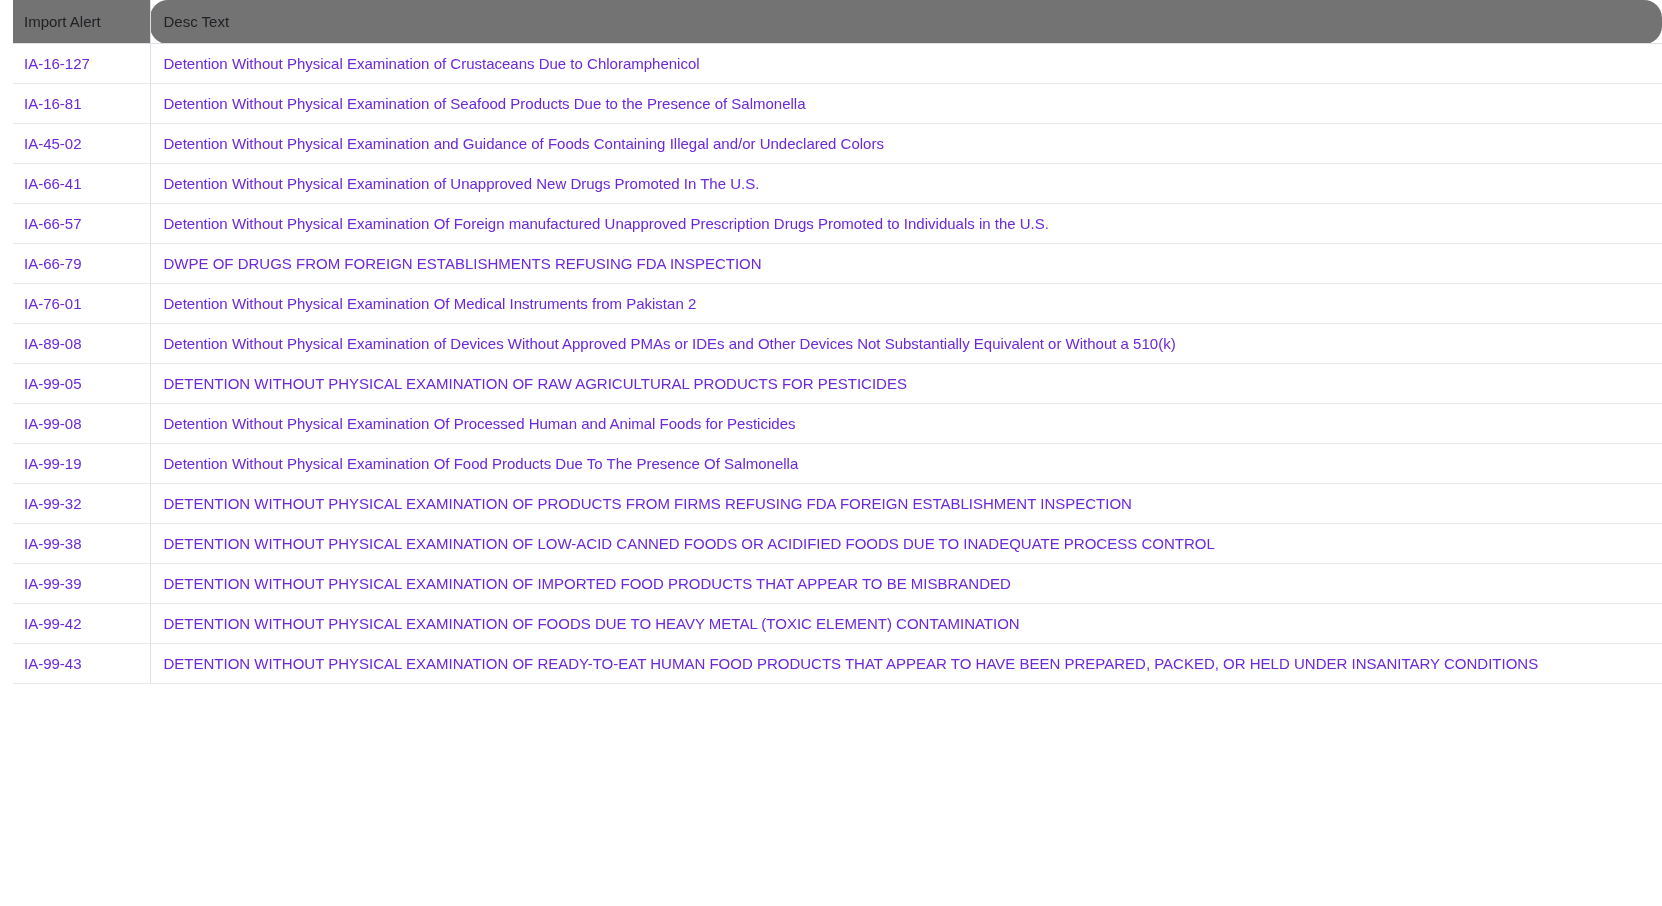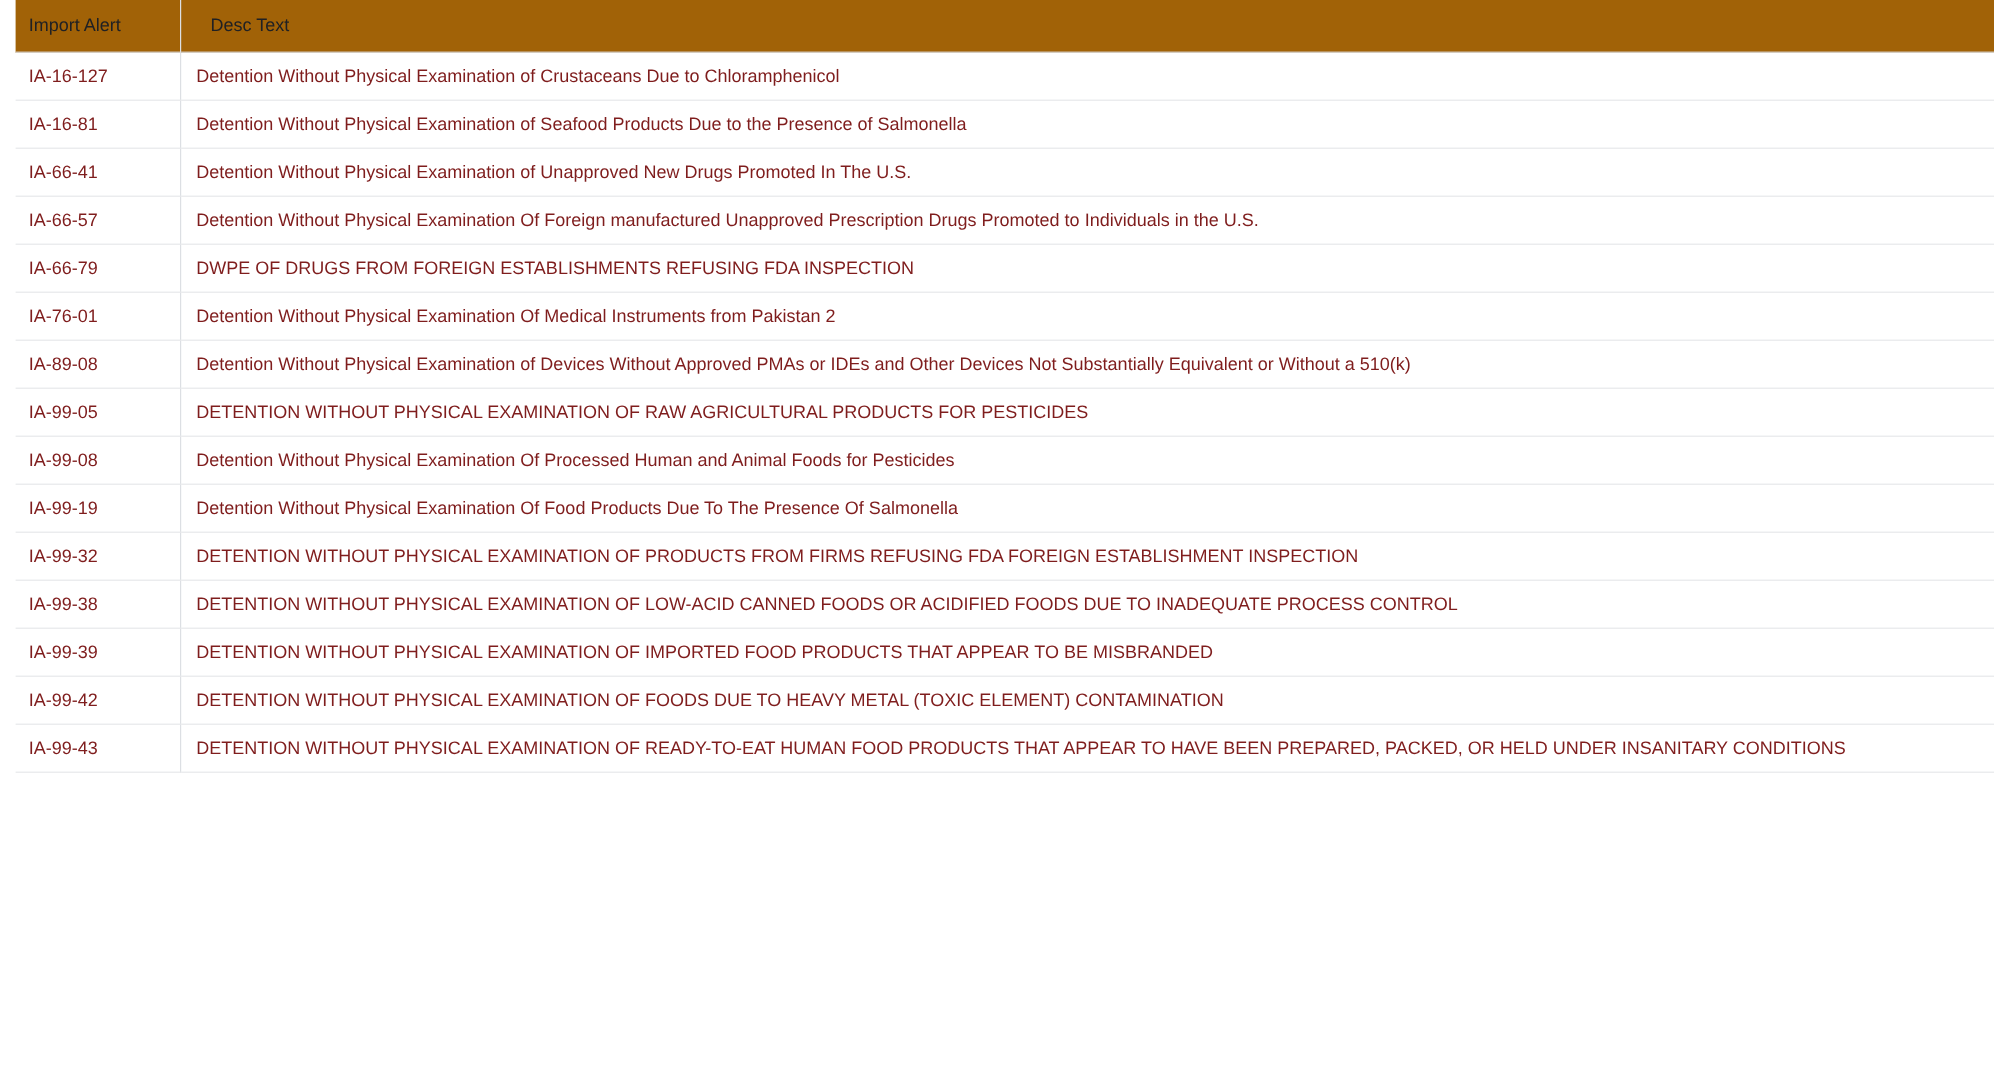--- a/index.html
+++ b/index.html
@@ -23,40 +23,41 @@
   }
   table.data-table {
     border-collapse: collapse;
     table-layout: fixed;
     width: 1649px;
   }
   table.data-table col.col-alert { width: 137px; }
   table.data-table col.col-desc  { width: 1512px; }
 
   thead th {
-    background: #a16207;
+    background: #737373;
     font-weight: 400;
     font-size: 15px;
     color: #202124;
     text-align: left;
     padding: 13px 0 13px 11px;
     border-bottom: 1px solid #dcdfe3;
     border-right: 1px solid #dcdfe3;
     white-space: nowrap;
     height: 40px;
     box-sizing: border-box;
     vertical-align: middle;
   }
   thead th.col-desc-head {
     border-right: none;
-    padding-left: 25px;
+    padding-left: 13px;
+    border-radius: 18px;
   }
   tbody td {
     font-size: 15px;
-    color: #7f1d1d;
+    color: #6d28d9;
     padding: 0 0 0 11px;
     border-bottom: 1px solid #e6e8ea;
     border-right: 1px solid #dcdfe3;
     height: 40px;
     box-sizing: border-box;
     vertical-align: middle;
     white-space: nowrap;
     overflow: hidden;
     text-overflow: clip;
     background: #ffffff;
@@ -82,20 +83,24 @@
       </tr>
     </thead>
     <tbody id="table-body">
         <tr>
           <td class="alert-cell">IA-16-127</td>
           <td class="desc-cell">Detention Without Physical Examination of Crustaceans Due to Chloramphenicol</td>
         </tr>
         <tr>
           <td class="alert-cell">IA-16-81</td>
           <td class="desc-cell">Detention Without Physical Examination of Seafood Products Due to the Presence of Salmonella</td>
+        </tr>
+        <tr>
+          <td class="alert-cell">IA-45-02</td>
+          <td class="desc-cell">Detention Without Physical Examination and Guidance of Foods Containing Illegal and/or Undeclared Colors</td>
         </tr>
         <tr>
           <td class="alert-cell">IA-66-41</td>
           <td class="desc-cell">Detention Without Physical Examination of Unapproved New Drugs Promoted In The U.S.</td>
         </tr>
         <tr>
           <td class="alert-cell">IA-66-57</td>
           <td class="desc-cell">Detention Without Physical Examination Of Foreign manufactured Unapproved Prescription Drugs Promoted to Individuals in the U.S.</td>
         </tr>
         <tr>

